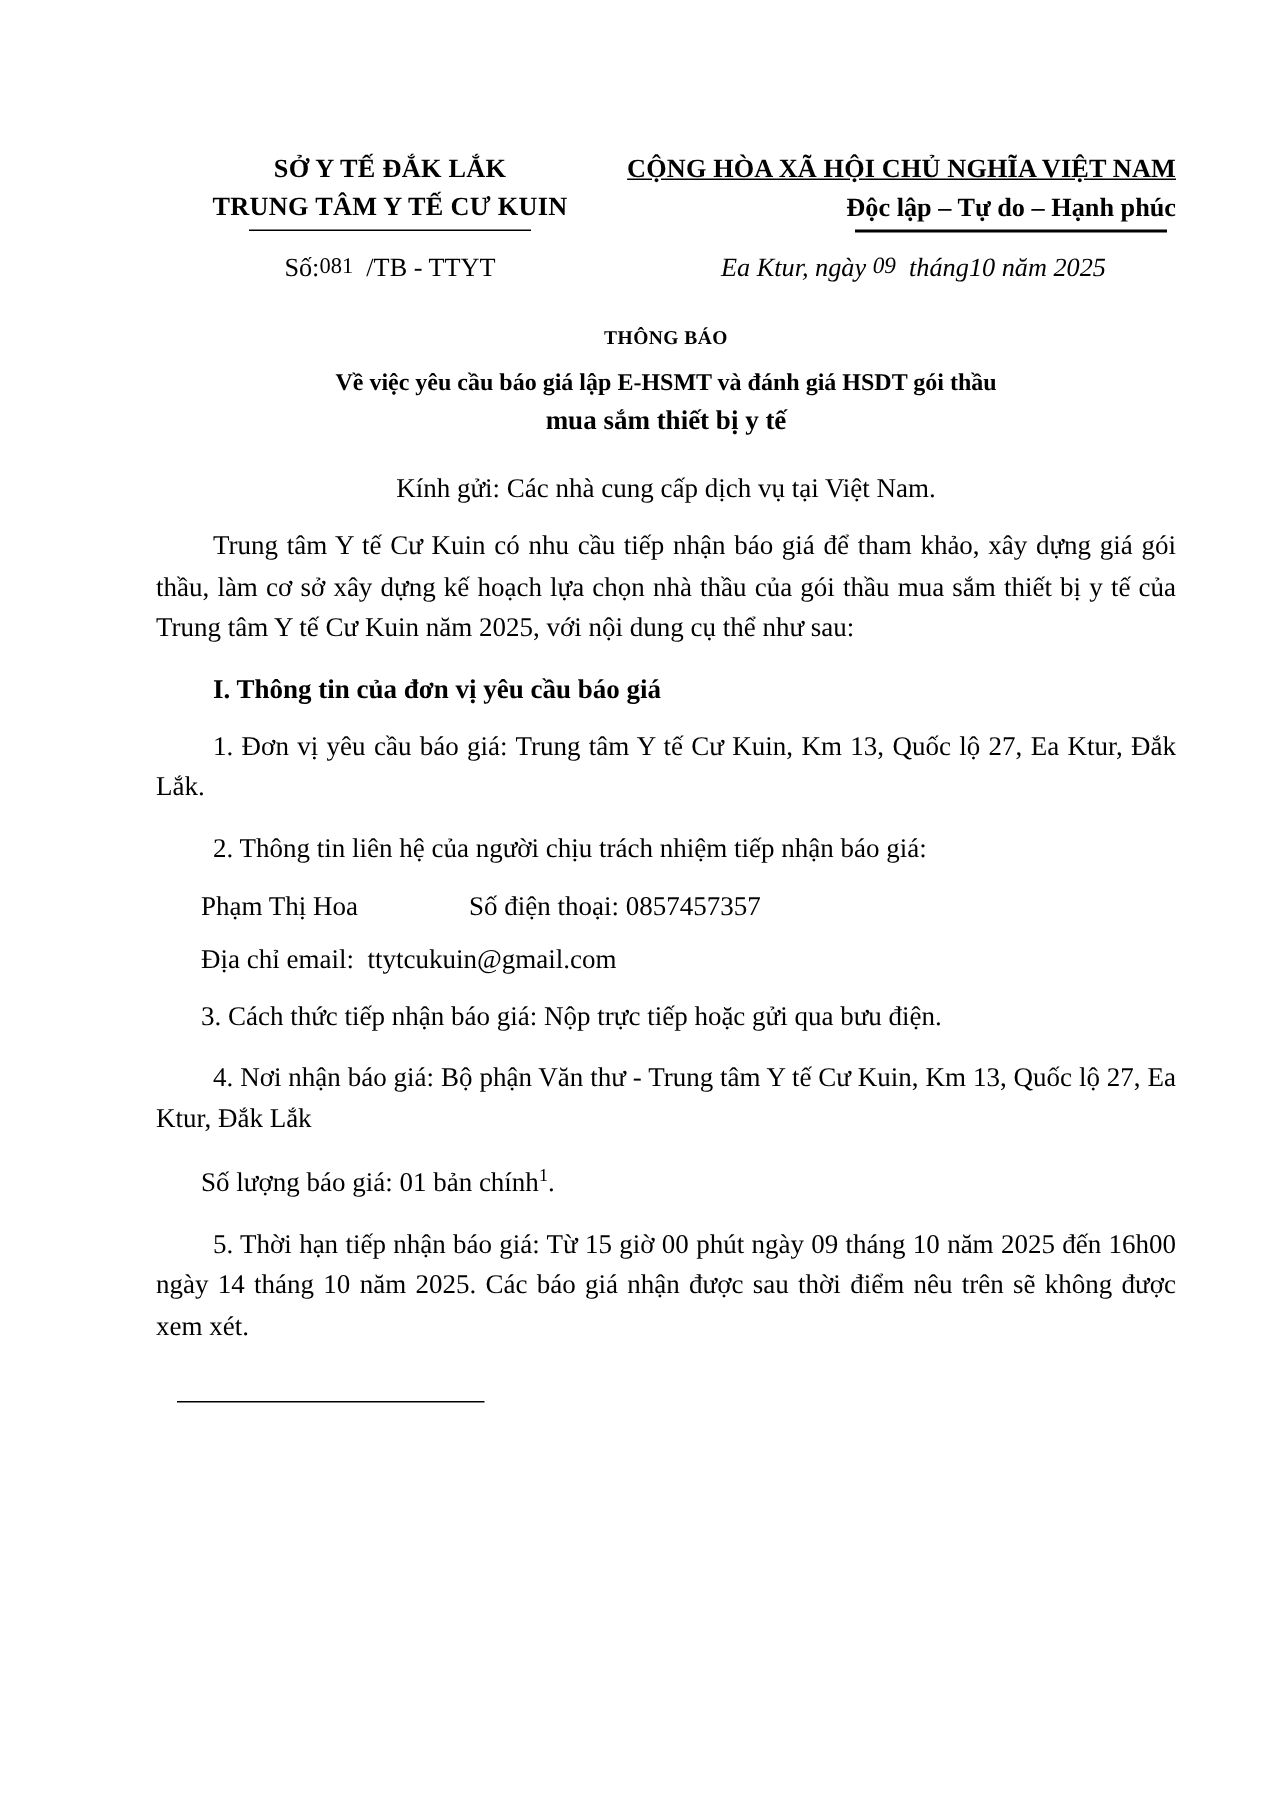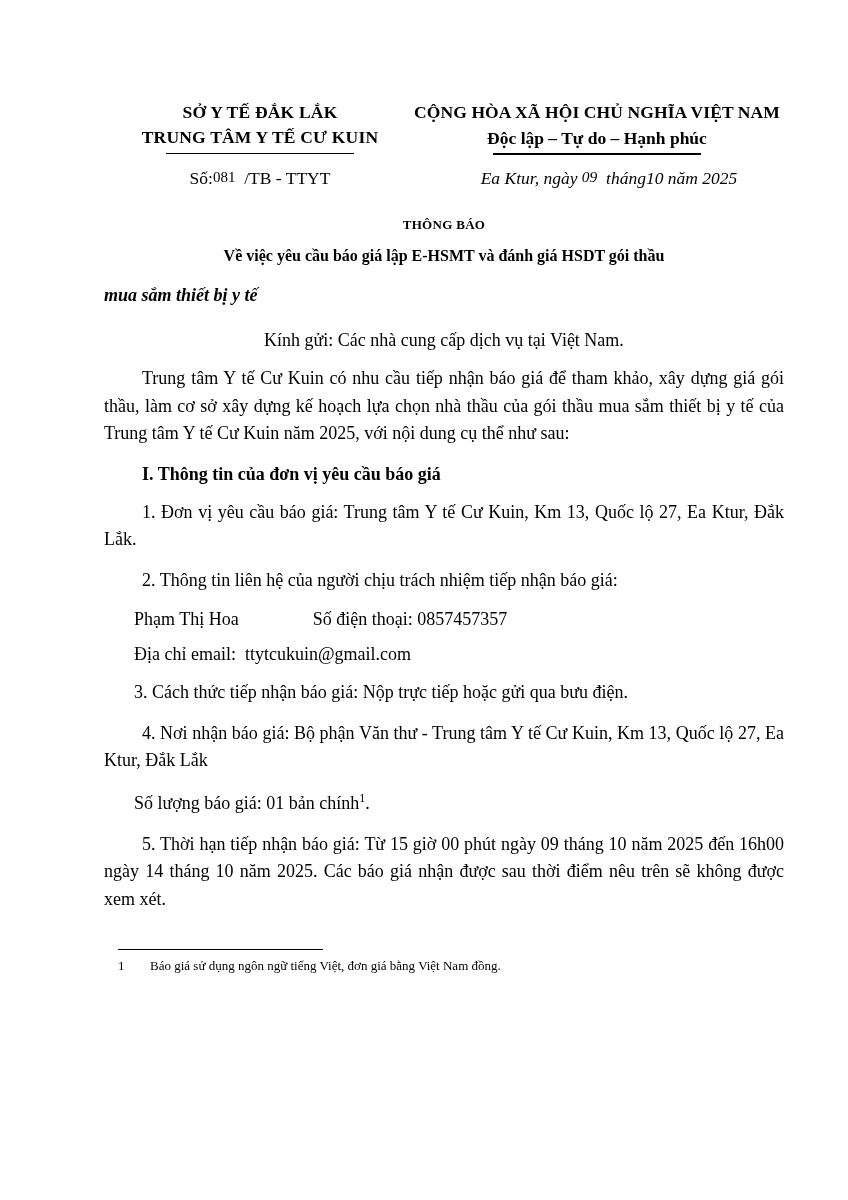--- a/index.html
+++ b/index.html
@@ -35,21 +35,22 @@
     align-items: flex-start;
     justify-content: flex-start;
   }
   .header-left {
     width: 300px;
     text-align: center;
     padding-left: 6px;
   }
   .header-right {
     flex: 1;
-    text-align: center;
+    text-align: right;
+    text-decoration: underline;
   }
   .org-line1 {
     font-size: 17.5px;
     font-weight: bold;
     letter-spacing: 0.2px;
     line-height: 1.45;
   }
   .org-line2 {
     font-size: 17.5px;
     font-weight: bold;
@@ -130,25 +131,24 @@
     letter-spacing: 0.3px;
   }
   .title-sub {
     text-align: center;
     font-size: 16px;
     font-weight: bold;
     margin-top: 11px;
     line-height: 1.55;
   }
   .title-sub2 {
-    text-align: left;
-    font-size: 18px;
-    font-weight: bold;
-    margin-top: 17px;
-    font-style: italic;
+    text-align: center;
+    font-size: 18px;
+    font-weight: bold;
+    margin-top: 2px;
   }
 
   
   .kinhgui {
     text-align: center;
     font-size: 18px;
     margin-top: 24px;
   }
   p.para {
     font-size: 18px;
@@ -250,17 +250,16 @@
     <p class="para indent-small">3. Cách thức tiếp nhận báo giá: Nộp trực tiếp hoặc gửi qua bưu điện.</p>
 
     <p class="para">4. Nơi nhận báo giá: Bộ phận Văn thư - Trung tâm Y tế Cư Kuin, Km 13, Quốc lộ 27, Ea Ktur, Đắk Lắk</p>
 
     <p class="para indent-small"><span>Số lượng báo giá: 01 bản chính</span><span class="sup-note">1</span><span>.</span></p>
 
     <p class="para">5. Thời hạn tiếp nhận báo giá: Từ 15 giờ 00 phút ngày 09 tháng 10  năm 2025 đến 16h00  ngày 14   tháng 10 năm 2025. Các báo giá nhận được sau thời điểm nêu trên sẽ không được xem xét.</p>
 
     <div class="footnote-wrap">
       <div class="footnote-rule"></div>
-      <div class="footnote"><span class="fn-num">1</span><span>Báo giá sử dụng ngôn ngữ tiếng Việt, đơn giá bằng Việt Nam đồng.</span></div>
     </div>
 
   </div>
 </div>
 
 </body></html>

